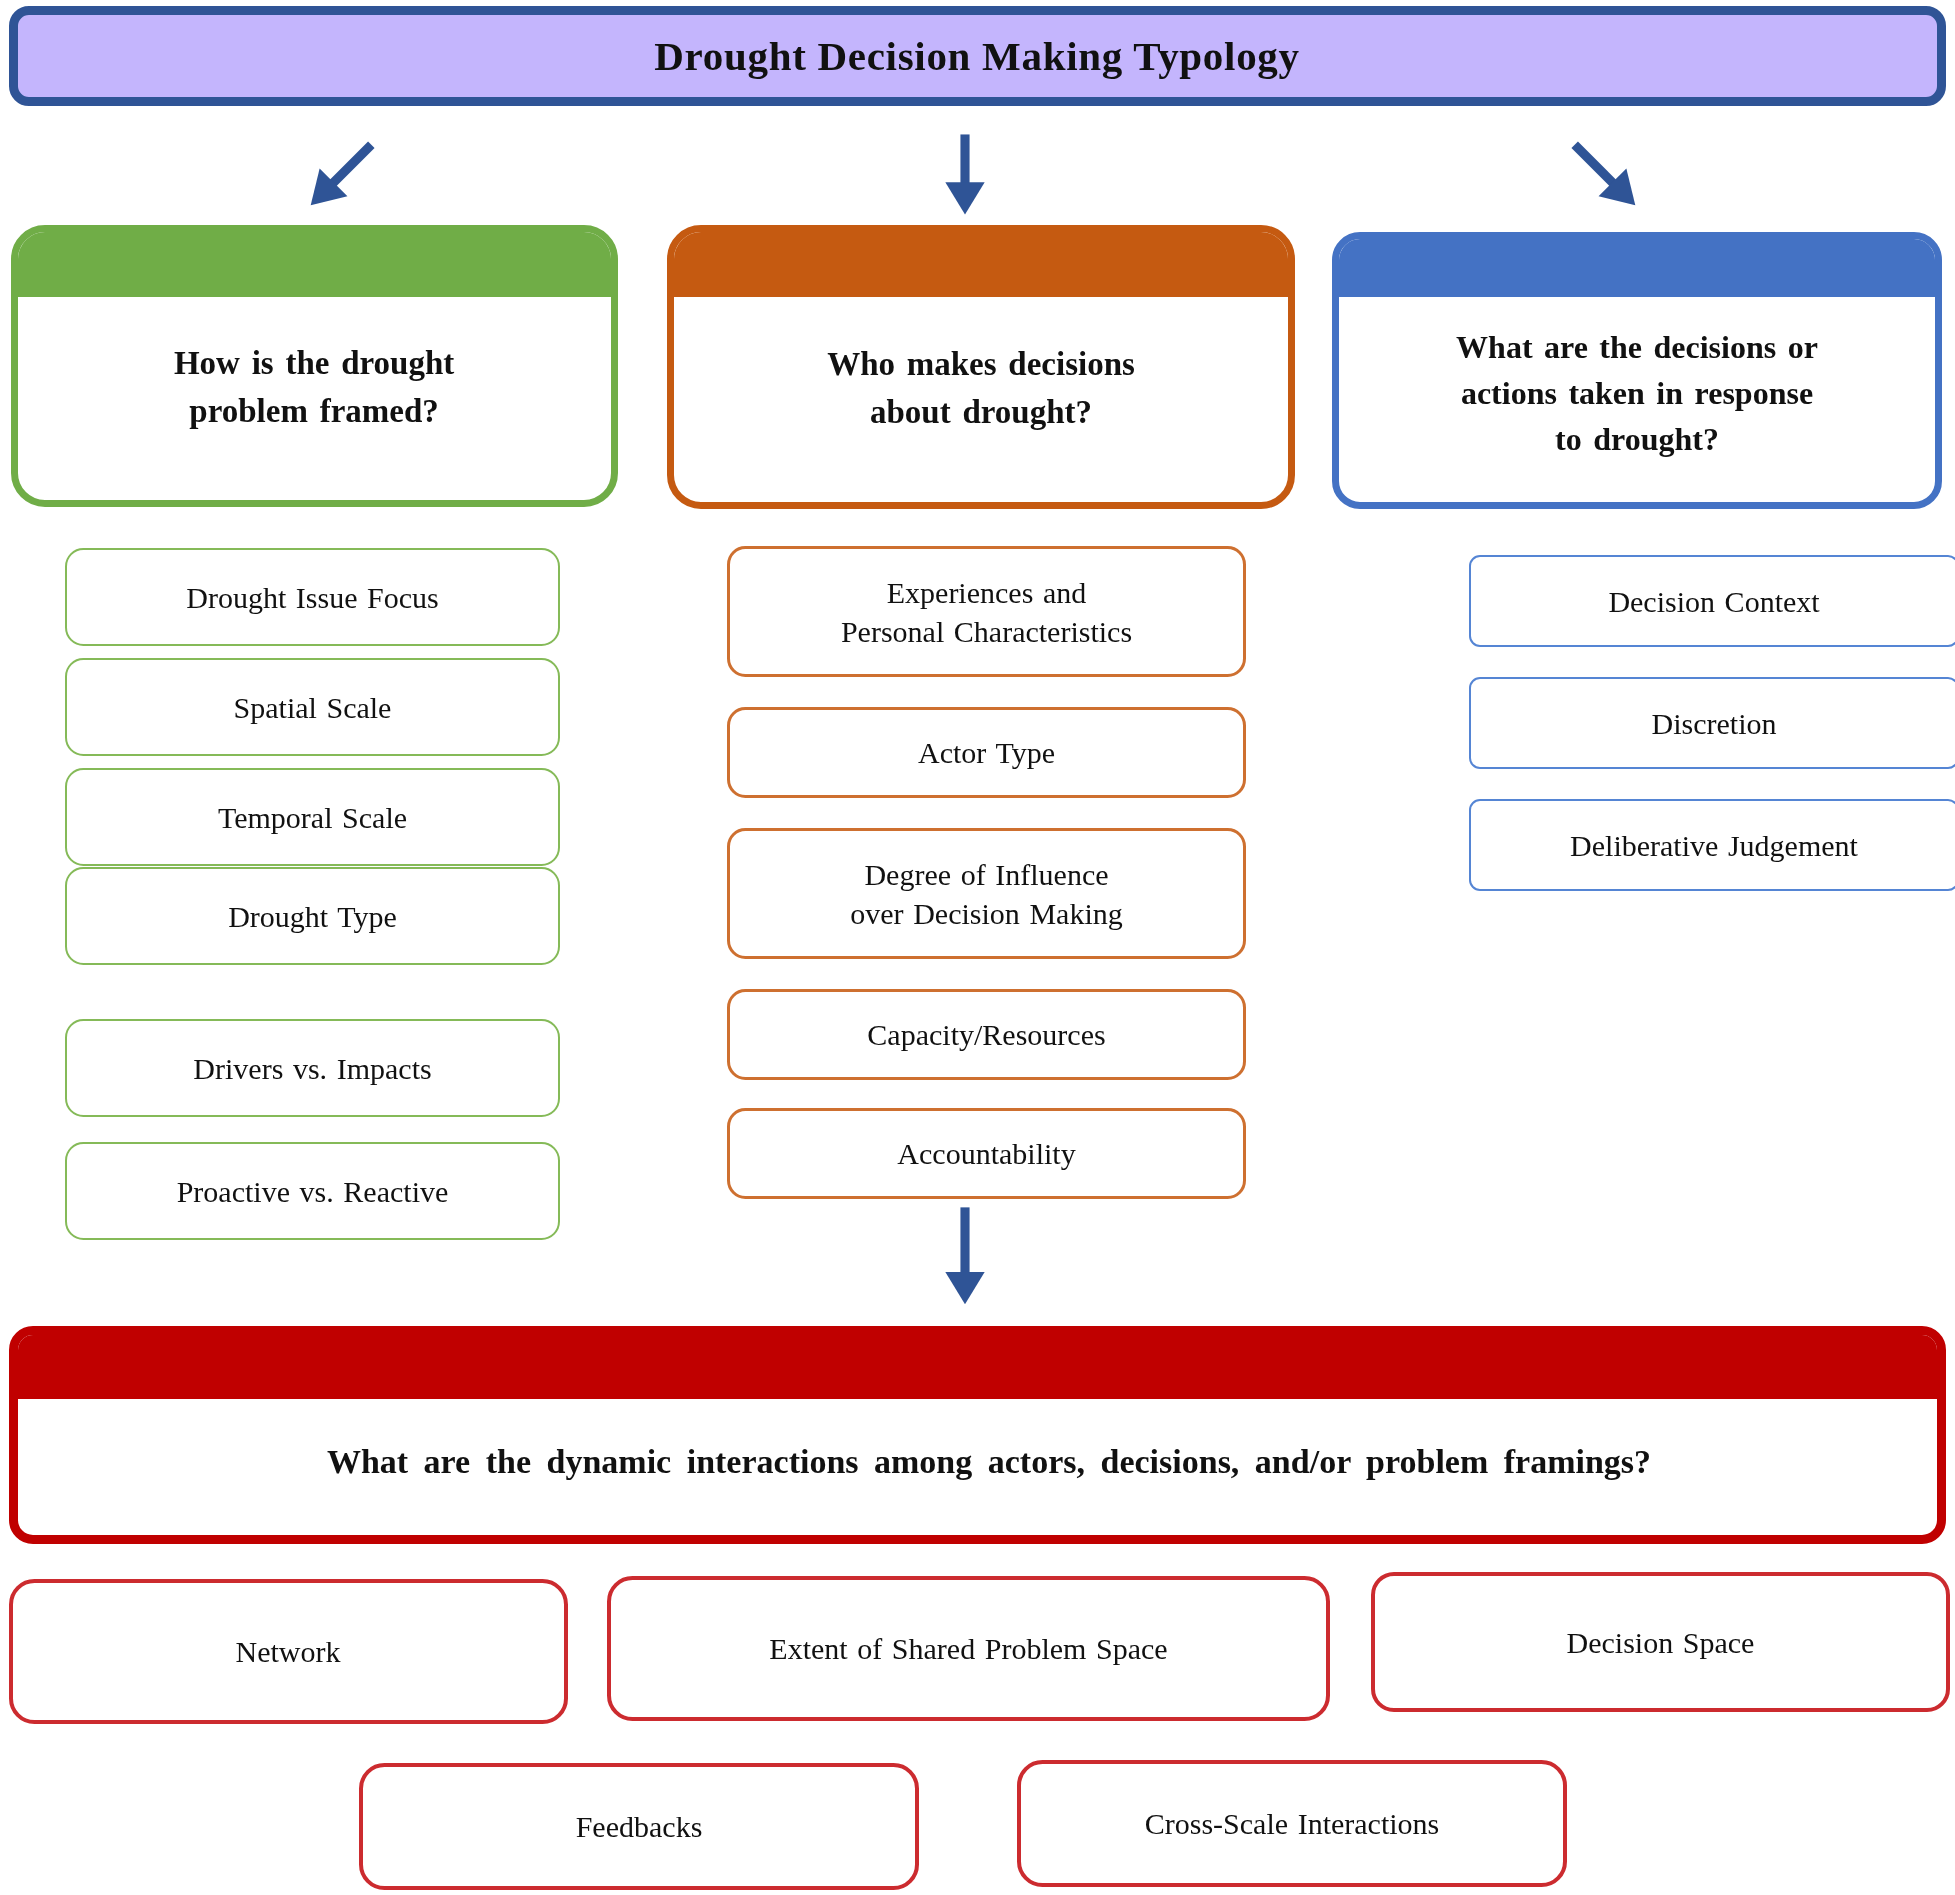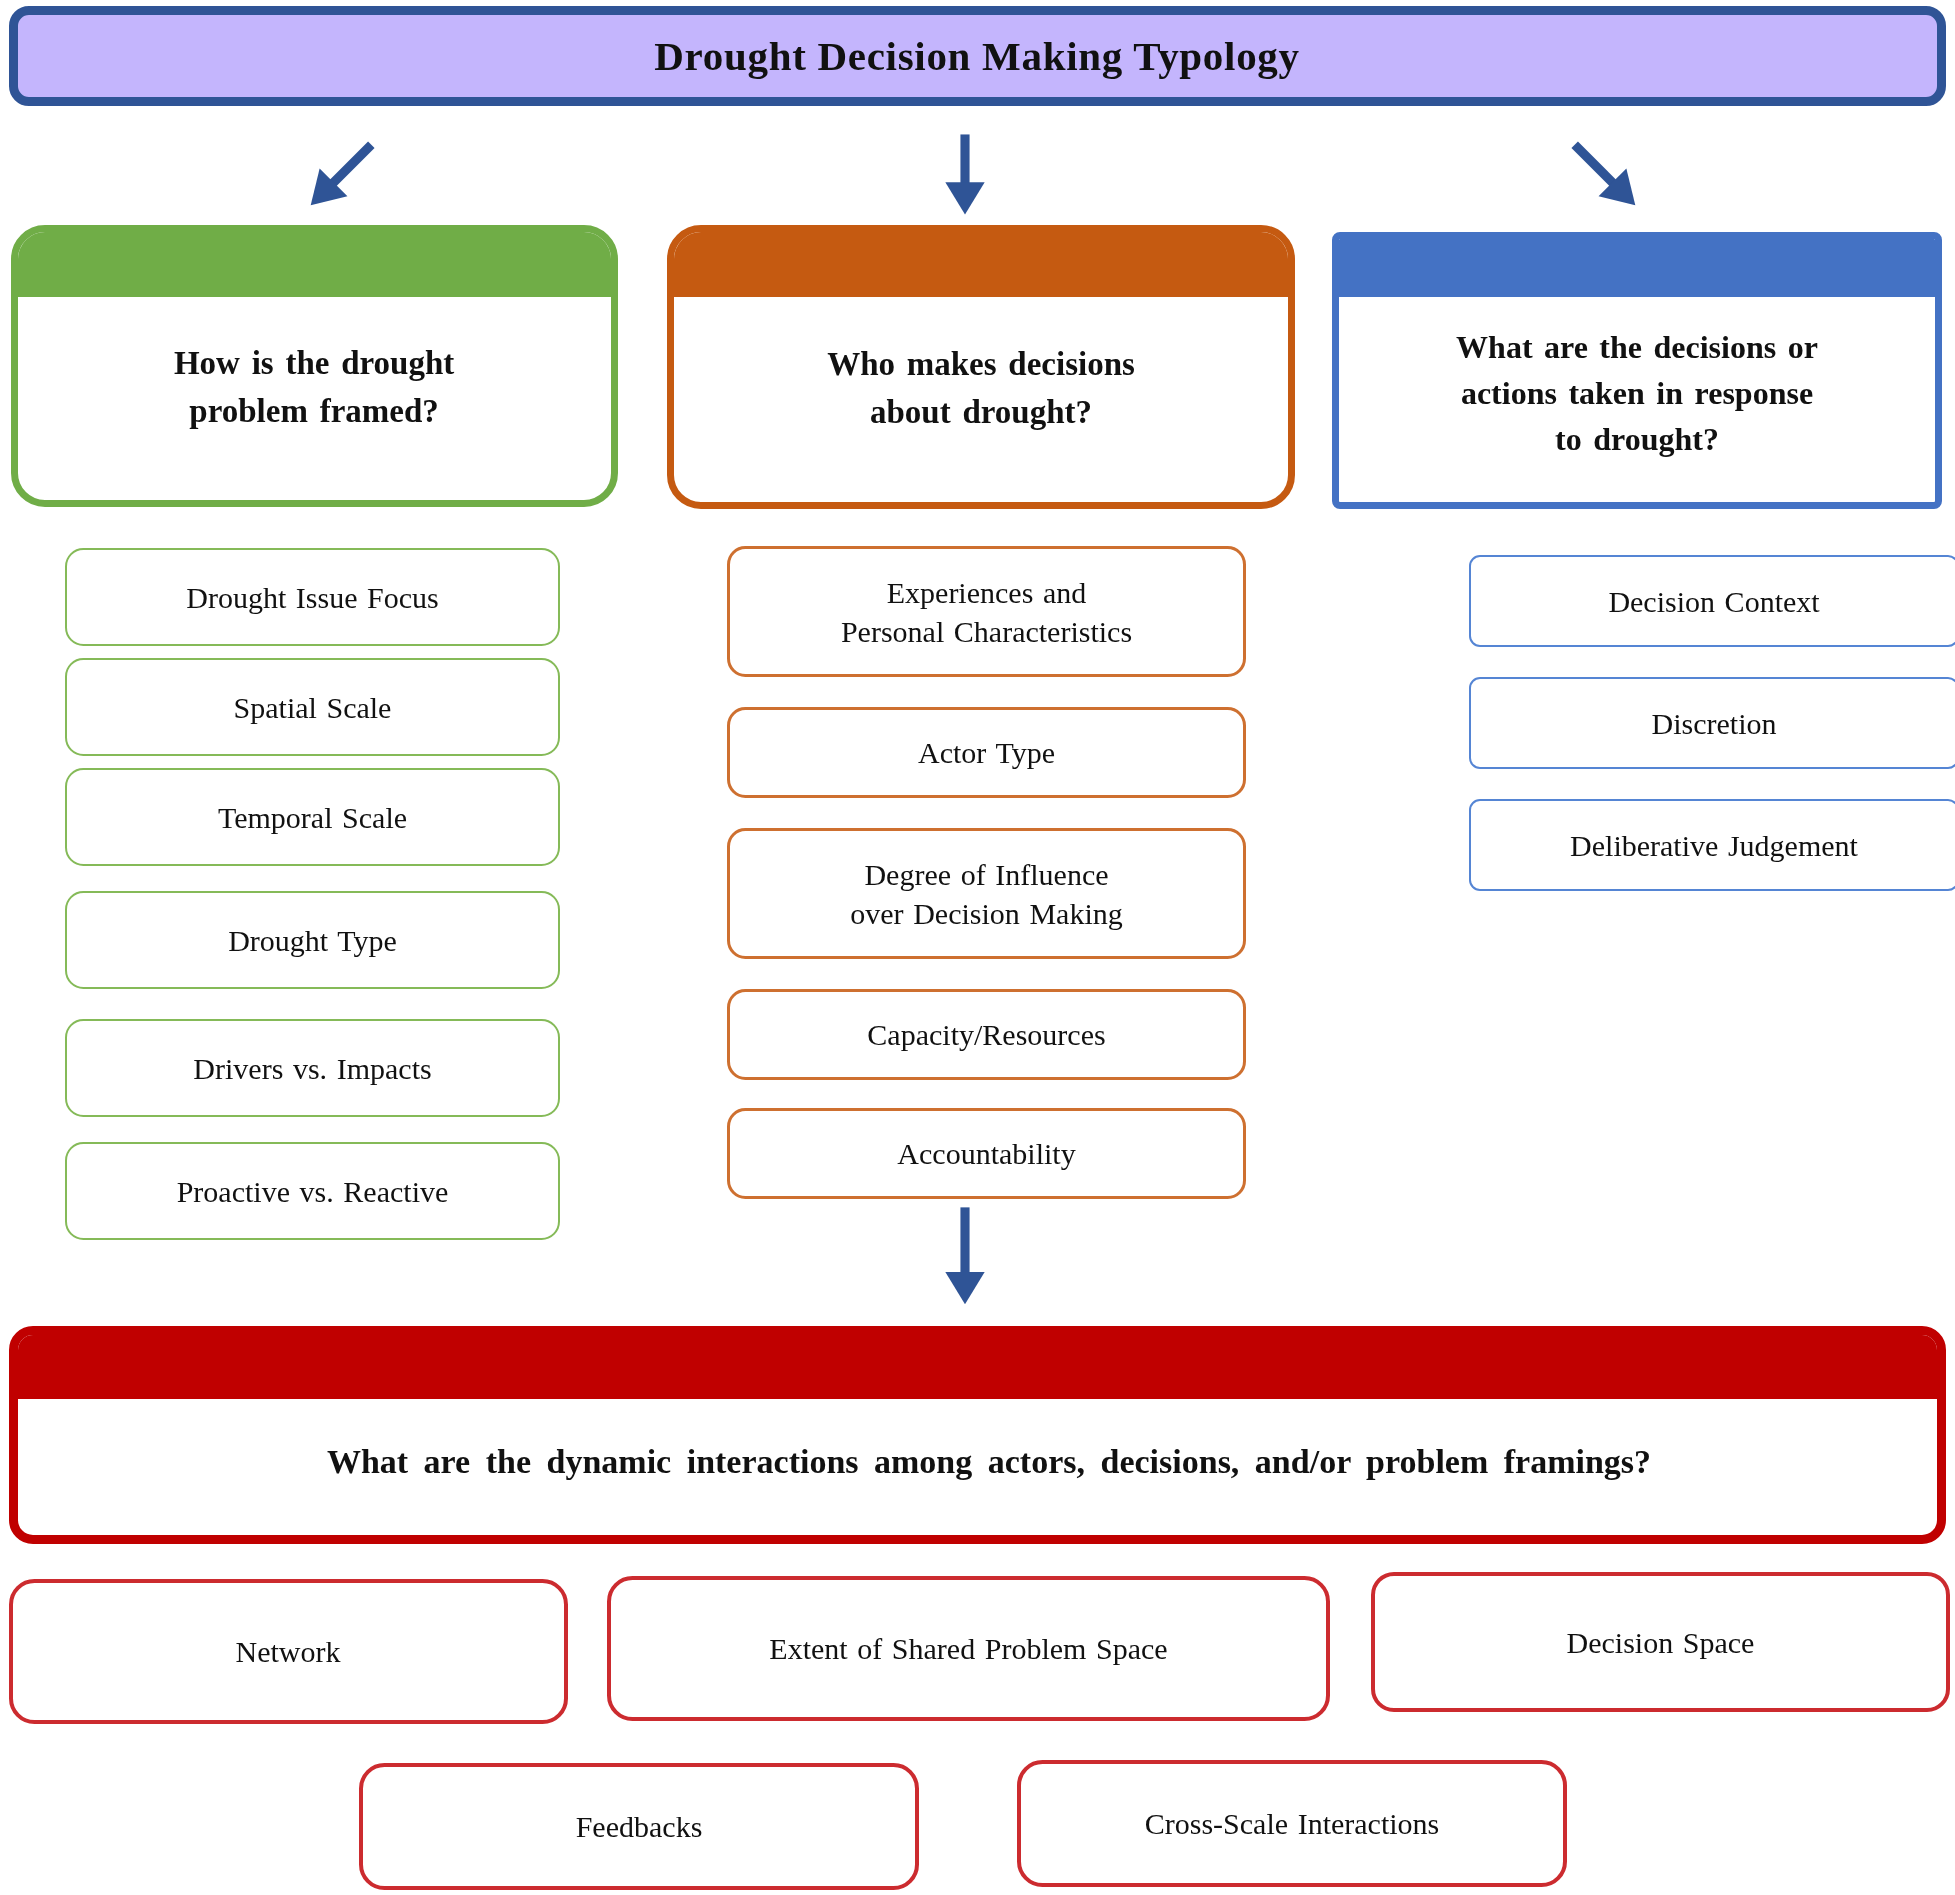--- a/index.html
+++ b/index.html
@@ -57,21 +57,21 @@
 
   .hdr-orange {
     left: 667px; top: 225px; width: 628px; height: 284px;
     border: 7.8px solid #C55A11; border-radius: 34px;
   }
   .hdr-orange .hdr-cap { height: 65px; background: #C55A11; }
   .hdr-orange .hdr-body { font-size: 33px; padding: 0 64px 21px 64px; }
 
   .hdr-blue {
     left: 1332px; top: 232px; width: 610px; height: 277px;
-    border: 7.8px solid #4472C4; border-radius: 8px;
+    border: 7.8px solid #4472C4; border-radius: 28px;
   }
   .hdr-blue .hdr-cap { height: 58px; background: #4472C4; }
   .hdr-blue .hdr-body { font-size: 32px; padding: 0 33px 12.7px 33px; }
 
   
   .item {
     position: absolute;
     box-sizing: border-box;
     background: #ffffff;
     display: flex; align-items: center; justify-content: center;
@@ -133,21 +133,21 @@
   </div>
 
   <div class="hdr-card hdr-green">
     <div class="hdr-cap"></div>
     <div class="hdr-body">How is the drought
 problem  framed?</div>
   </div>
   <div class="item item-green" style="top:548px;">Drought Issue Focus</div>
   <div class="item item-green" style="top:658px;">Spatial Scale</div>
   <div class="item item-green" style="top:768px;">Temporal Scale</div>
-  <div class="item item-green" style="top:891px;">Drought Type</div>
+  <div class="item item-green" style="top:867px;">Drought Type</div>
   <div class="item item-green" style="top:1019px;">Drivers vs. Impacts</div>
   <div class="item item-green" style="top:1142px;">Proactive vs. Reactive</div>
 
   <div class="hdr-card hdr-orange">
     <div class="hdr-cap"></div>
     <div class="hdr-body">Who makes decisions
 about drought?</div>
   </div>
   <div class="item item-orange" style="top:546px;  height:131px;">Experiences and
 Personal Characteristics</div>

